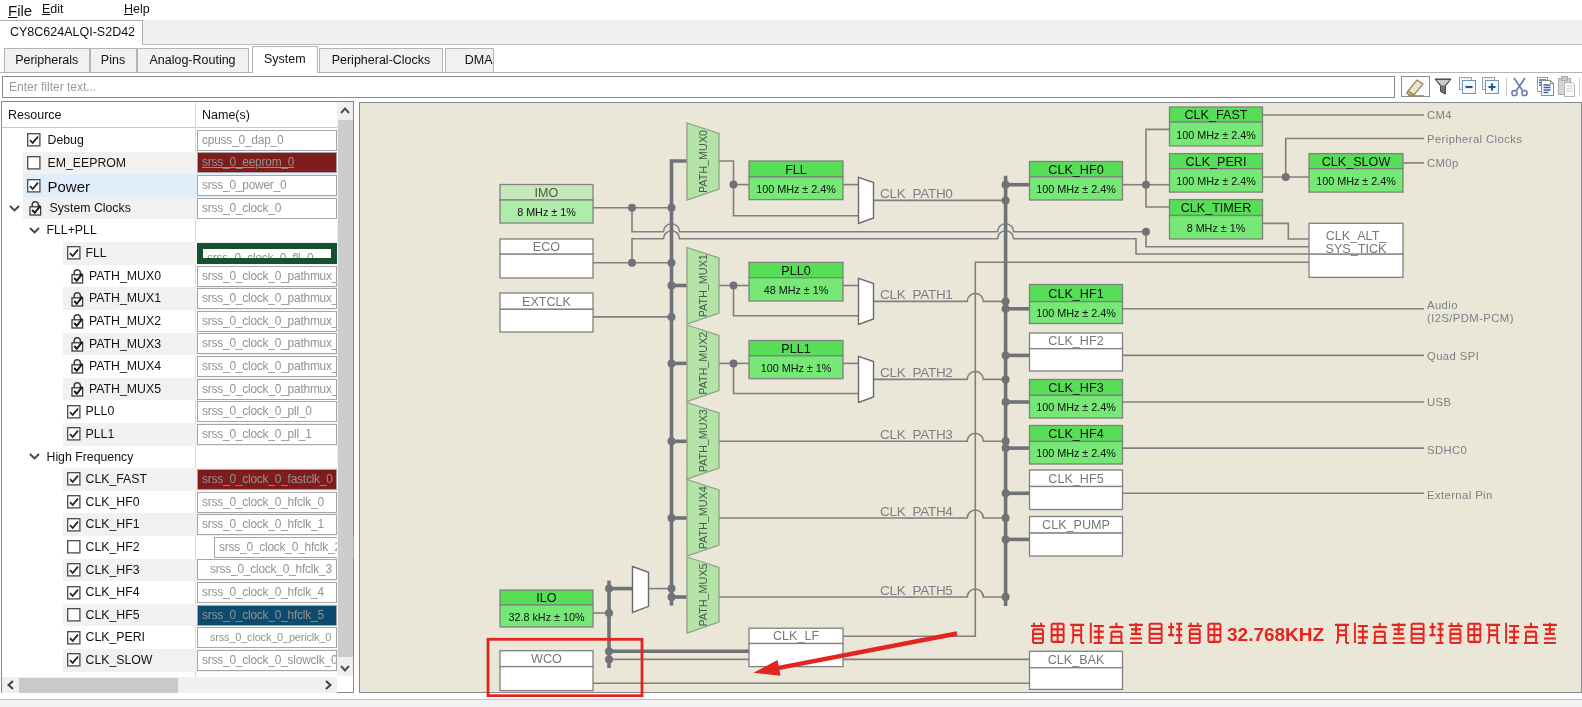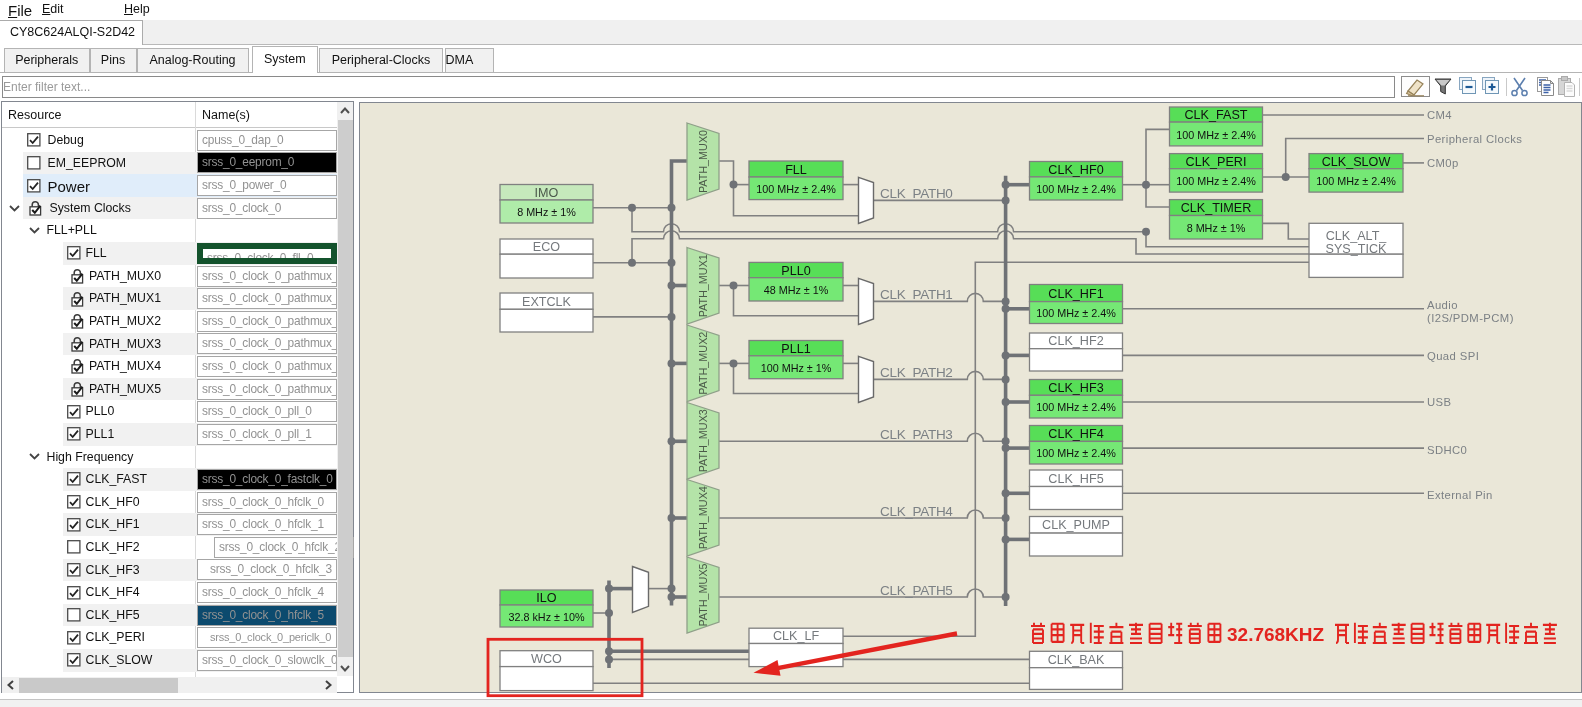--- a/index.html
+++ b/index.html
@@ -11,24 +11,24 @@
 <div class="abs" style="left:42px;top:2px;font-size:12.5px;color:#111;"><span style="text-decoration:underline;">E</span>dit</div>
 <div class="abs" style="left:80px;top:2px;font-size:12.5px;color:#111;margin-top:26px;"><span style="text-decoration:underline;">V</span>iew</div>
 <div class="abs" style="left:124px;top:2px;font-size:12.5px;color:#111;"><span style="text-decoration:underline;">H</span>elp</div>
 <div class="abs" style="left:0;top:20px;width:1582px;height:25px;background:#f0f0f0;border-bottom:1px solid #b9b9b9;"></div>
 <div class="abs" style="left:0;top:20px;width:143px;height:25px;background:#fff;border-top:1px solid #ababab;border-right:1px solid #ababab;"></div>
 <div class="abs" style="left:10px;top:25px;font-size:12.5px;color:#111;">CY8C624ALQI-S2D42</div>
 <div class="abs" style="left:4px;top:48px;width:85.5px;height:23.5px;background:#f1f1f1;border:1px solid #b4b4b4;border-bottom:none;font-size:12.5px;color:#111;text-align:center;line-height:23px;">Peripherals</div>
 <div class="abs" style="left:89.5px;top:48px;width:47px;height:23.5px;background:#f1f1f1;border:1px solid #b4b4b4;border-bottom:none;font-size:12.5px;color:#111;text-align:center;line-height:23px;">Pins</div>
 <div class="abs" style="left:136.5px;top:48px;width:112px;height:23.5px;background:#f1f1f1;border:1px solid #b4b4b4;border-bottom:none;font-size:12.5px;color:#111;text-align:center;line-height:23px;">Analog-Routing</div>
 <div class="abs" style="left:319px;top:48px;width:124px;height:23.5px;background:#f1f1f1;border:1px solid #b4b4b4;border-bottom:none;font-size:12.5px;color:#111;text-align:center;line-height:23px;">Peripheral-Clocks</div>
-<div class="abs" style="left:444.5px;top:48px;width:49px;height:23.5px;background:#f1f1f1;border:1px solid #b4b4b4;border-bottom:none;font-size:12.5px;color:#111;text-align:left;line-height:23px;">DMA</div>
+<div class="abs" style="left:444.5px;top:48px;width:49px;height:23.5px;background:#f1f1f1;border:1px solid #b4b4b4;border-bottom:none;font-size:12.5px;color:#111;text-align:right;line-height:23px;">DMA</div>
 <div class="abs" style="left:0px;top:71.5px;width:1582px;height:1px;background:#b4b4b4;"></div>
 <div class="abs" style="left:251.5px;top:45.8px;width:66.5px;height:27px;background:#fff;border:1px solid #b4b4b4;border-bottom:none;font-size:12.5px;color:#111;text-align:center;line-height:25px;z-index:3;">System</div>
-<div class="abs" style="left:2px;top:76px;width:1393px;height:22px;background:#fff;border:1px solid #8a8a8a;font-size:12px;color:#9a9a9a;line-height:20px;">Enter filter text...</div>
+<div class="abs" style="left:2px;top:76px;width:1393px;height:22px;background:#fff;border:1px solid #8a8a8a;font-size:12px;color:#9a9a9a;line-height:20px;padding-left:6px;">Enter filter text...</div>
 <svg class="abs" style="left:1398px;top:74px;" width="184" height="26" viewBox="0 0 184 26">
 <rect x="3.5" y="2.5" width="28" height="20" fill="#fdfdfd" stroke="#8c8c8c"></rect>
 <g stroke="#97835a" stroke-width="1.2" fill="#efe3c8">
       <polygon points="10,17 19,6 25,10 16,21"></polygon>
       <polygon points="10,17 16,21 13.5,21.5 8.6,19.5" fill="#d9c49a"></polygon>
       <path d="M10 21.8 H26" stroke="#97835a" fill="none"></path>
     </g>
 <g>
       <polygon points="37,5 53,5 47.3,12 47.3,20 42.7,17.5 42.7,12" fill="#777" stroke="#333" stroke-width="1"></polygon>
       <polygon points="38.5,6 51.5,6 46.5,11.5 43.5,11.5" fill="#c9c9c9"></polygon>
@@ -73,21 +73,21 @@
     <rect x="0.7" y="0.7" width="12.2" height="12.2" fill="#fff" stroke="#4a4a4a" stroke-width="1.3"></rect>
     <path d="M3 7.2 L5.7 10 L11 3.6" fill="none" stroke="#222" stroke-width="1.8"></path>
   </svg>
 <div class="abs" style="left:47.5px;top:133.0px;font-size:12.3px;color:#111;">Debug</div>
 <div class="abs" style="left:197px;top:129.8px;width:139.5px;height:21px;background:#fff;border:1px solid #a6a6a6;font-size:11.9px;color:#929292;line-height:19px;padding-left:4px;white-space:nowrap;overflow:hidden;letter-spacing:-0.2px;">cpuss_0_dap_0</div>
 <div class="abs" style="left:23px;top:151.6px;width:314px;height:22.61px;background:#f1f1f1;"></div>
 <svg class="abs" style="left:27px;top:155.91000000000003px;" width="14" height="14" viewBox="0 0 14 14">
     <rect x="0.7" y="0.7" width="12.2" height="12.2" fill="#fff" stroke="#4a4a4a" stroke-width="1.3"></rect>
   </svg>
 <div class="abs" style="left:47.5px;top:155.6px;font-size:12.3px;color:#111;">EM_EEPROM</div>
-<div class="abs" style="left:197px;top:152.4px;width:139.5px;height:21px;background:#000000;border:1px solid #a6a6a6;font-size:11.9px;color:#929292;line-height:19px;padding-left:4px;white-space:nowrap;overflow:hidden;letter-spacing:-0.2px;">srss_0_eeprom_0</div>
+<div class="abs" style="left:197px;top:152.4px;width:139.5px;height:21px;background:#7f1d1d;border:1px solid #a6a6a6;font-size:11.9px;color:#929292;line-height:19px;padding-left:4px;white-space:nowrap;overflow:hidden;letter-spacing:-0.2px;text-decoration:underline;">srss_0_eeprom_0</div>
 <div class="abs" style="left:23px;top:174.2px;width:314px;height:22.61px;background:#e0edfa;"></div>
 <svg class="abs" style="left:27px;top:178.52px;" width="14" height="14" viewBox="0 0 14 14">
     <rect x="0.7" y="0.7" width="12.2" height="12.2" fill="#fff" stroke="#4a4a4a" stroke-width="1.3"></rect>
     <path d="M3 7.2 L5.7 10 L11 3.6" fill="none" stroke="#222" stroke-width="1.8"></path>
   </svg>
 <div class="abs" style="left:47.5px;top:178.2px;font-size:15px;color:#111;">Power</div>
 <div class="abs" style="left:197px;top:175.0px;width:139.5px;height:21px;background:#fff;border:1px solid #a6a6a6;font-size:11.9px;color:#929292;line-height:19px;padding-left:4px;white-space:nowrap;overflow:hidden;letter-spacing:-0.2px;">srss_0_power_0</div>
 <div class="abs" style="left:23px;top:196.8px;width:314px;height:22.61px;background:#f1f1f1;"></div>
 <svg class="abs" style="left:9px;top:204.63px;" width="11" height="7" viewBox="0 0 11 7">
     <path d="M1 1 L5.5 5.5 L10 1" fill="none" stroke="#444" stroke-width="1.8"></path>
@@ -171,21 +171,21 @@
 <svg class="abs" style="left:28.5px;top:453.34px;" width="11" height="7" viewBox="0 0 11 7">
     <path d="M1 1 L5.5 5.5 L10 1" fill="none" stroke="#444" stroke-width="1.8"></path>
   </svg>
 <div class="abs" style="left:46.5px;top:449.5px;font-size:12.3px;color:#111;">High Frequency</div>
 <div class="abs" style="left:62.5px;top:468.1px;width:274.5px;height:22.61px;background:#f1f1f1;"></div>
 <svg class="abs" style="left:66.5px;top:472.45px;" width="14" height="14" viewBox="0 0 14 14">
     <rect x="0.7" y="0.7" width="12.2" height="12.2" fill="#fff" stroke="#4a4a4a" stroke-width="1.3"></rect>
     <path d="M3 7.2 L5.7 10 L11 3.6" fill="none" stroke="#222" stroke-width="1.8"></path>
   </svg>
 <div class="abs" style="left:85.5px;top:472.1px;font-size:12.3px;color:#111;">CLK_FAST</div>
-<div class="abs" style="left:197px;top:468.9px;width:139.5px;height:21px;background:#000000;border:1px solid #a6a6a6;font-size:11.9px;color:#929292;line-height:19px;padding-left:4px;white-space:nowrap;overflow:hidden;letter-spacing:-0.2px;">srss_0_clock_0_fastclk_0</div>
+<div class="abs" style="left:197px;top:468.9px;width:139.5px;height:21px;background:#7f1d1d;border:1px solid #a6a6a6;font-size:11.9px;color:#929292;line-height:19px;padding-left:4px;white-space:nowrap;overflow:hidden;letter-spacing:-0.2px;">srss_0_clock_0_fastclk_0</div>
 <svg class="abs" style="left:66.5px;top:495.06px;" width="14" height="14" viewBox="0 0 14 14">
     <rect x="0.7" y="0.7" width="12.2" height="12.2" fill="#fff" stroke="#4a4a4a" stroke-width="1.3"></rect>
     <path d="M3 7.2 L5.7 10 L11 3.6" fill="none" stroke="#222" stroke-width="1.8"></path>
   </svg>
 <div class="abs" style="left:85.5px;top:494.8px;font-size:12.3px;color:#111;">CLK_HF0</div>
 <div class="abs" style="left:197px;top:491.6px;width:139.5px;height:21px;background:#fff;border:1px solid #a6a6a6;font-size:11.9px;color:#929292;line-height:19px;padding-left:4px;white-space:nowrap;overflow:hidden;letter-spacing:-0.2px;">srss_0_clock_0_hfclk_0</div>
 <div class="abs" style="left:62.5px;top:513.4px;width:274.5px;height:22.61px;background:#f1f1f1;"></div>
 <svg class="abs" style="left:66.5px;top:517.6700000000001px;" width="14" height="14" viewBox="0 0 14 14">
     <rect x="0.7" y="0.7" width="12.2" height="12.2" fill="#fff" stroke="#4a4a4a" stroke-width="1.3"></rect>
     <path d="M3 7.2 L5.7 10 L11 3.6" fill="none" stroke="#222" stroke-width="1.8"></path>

